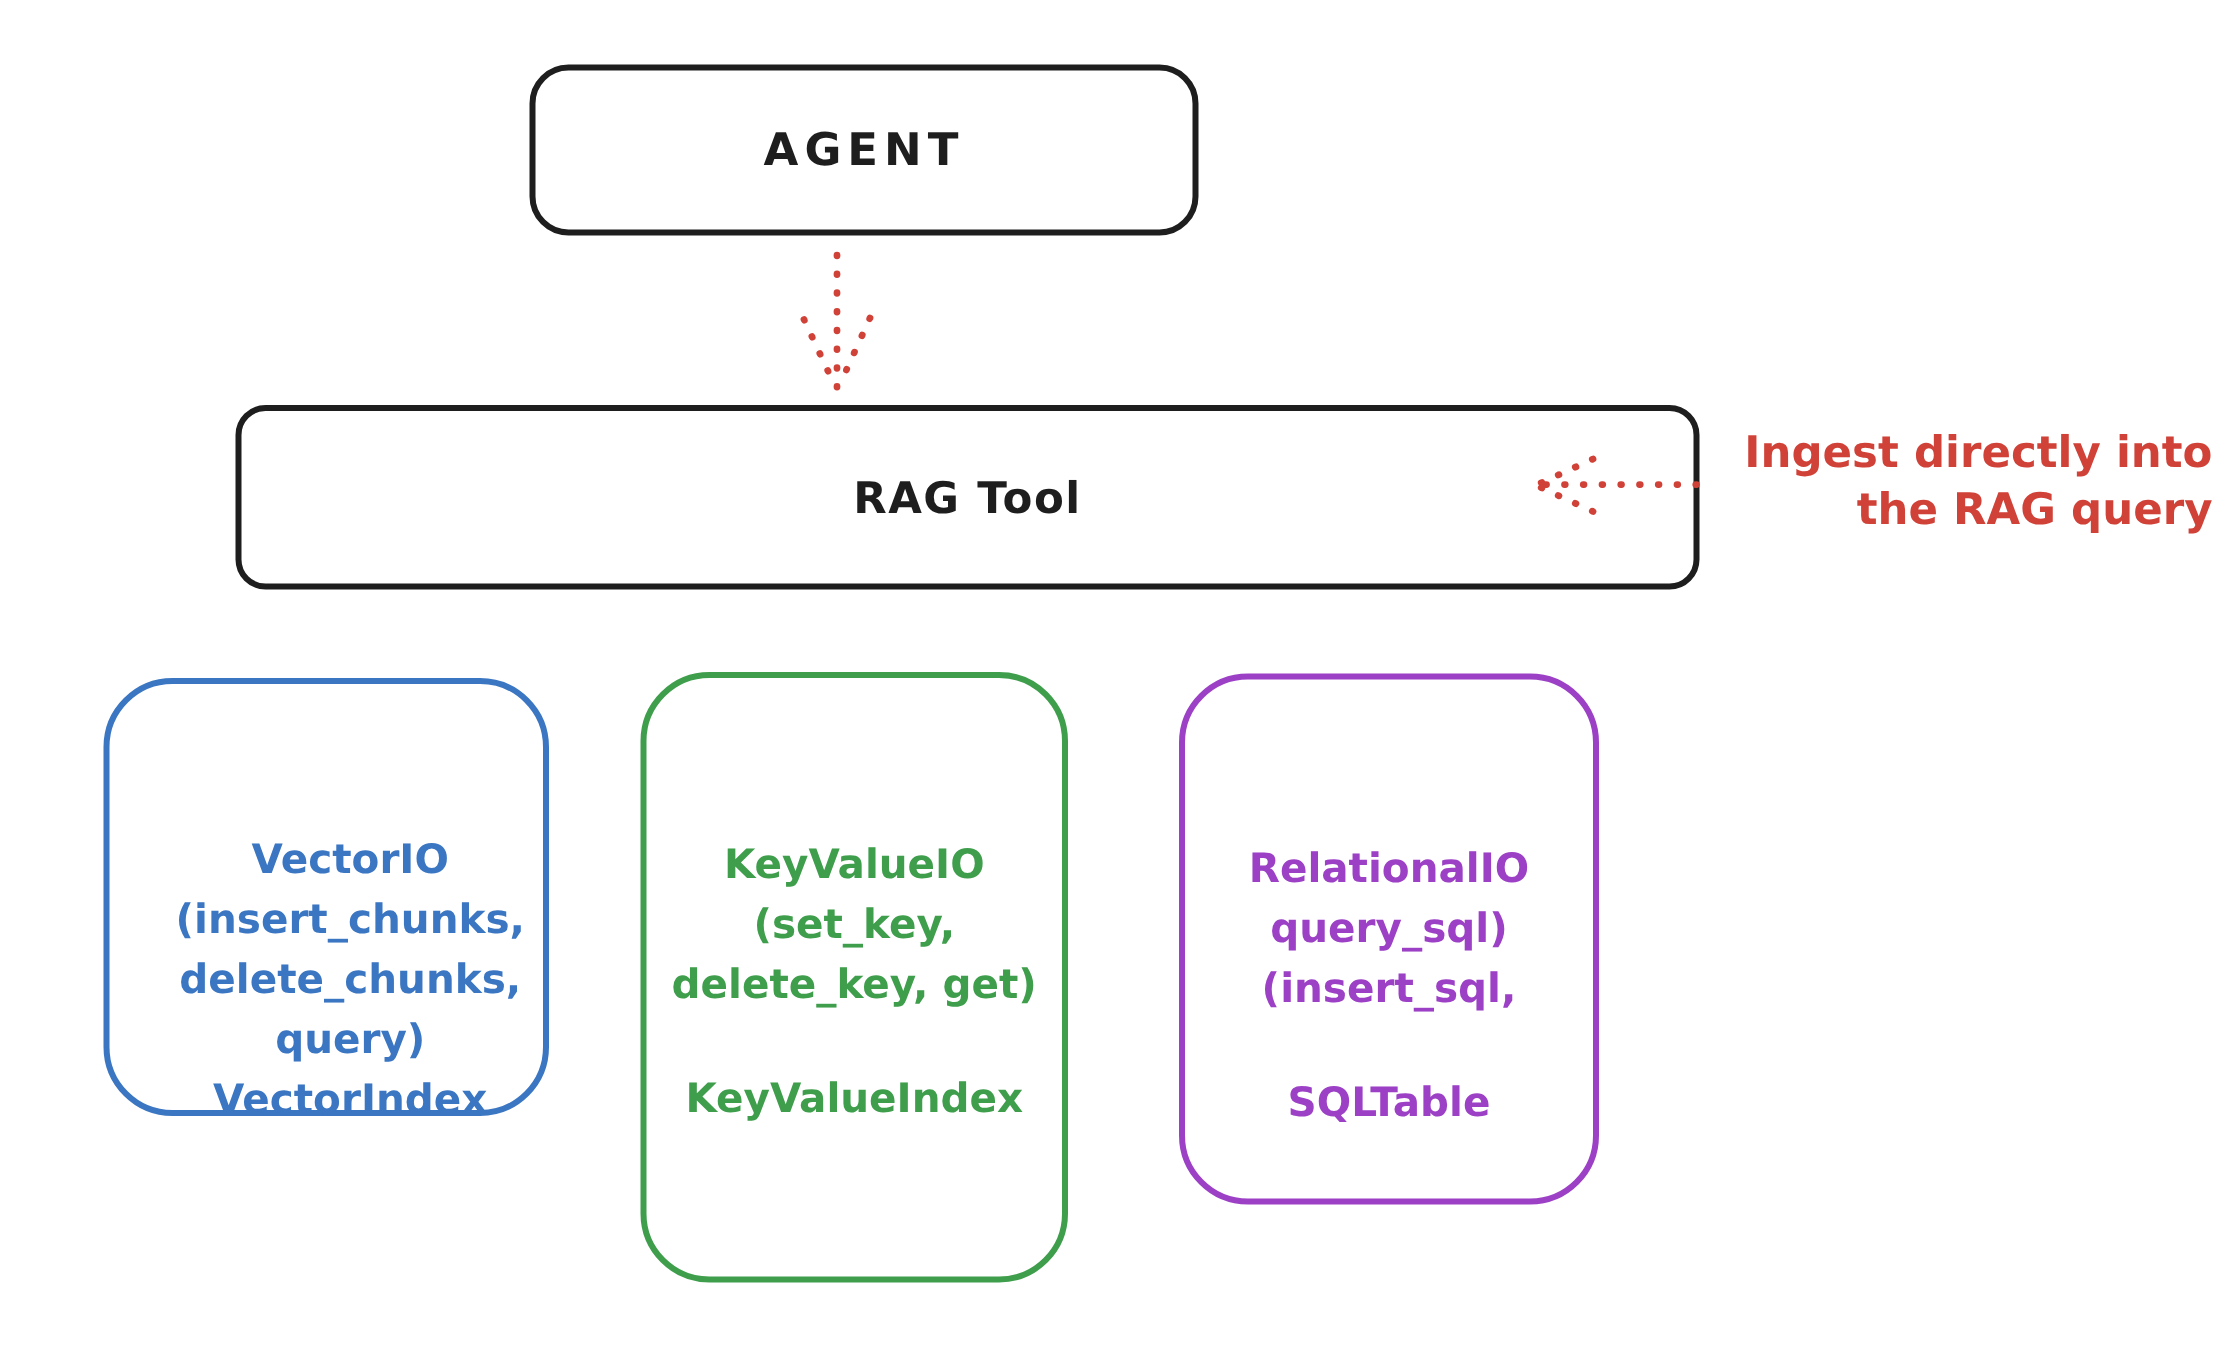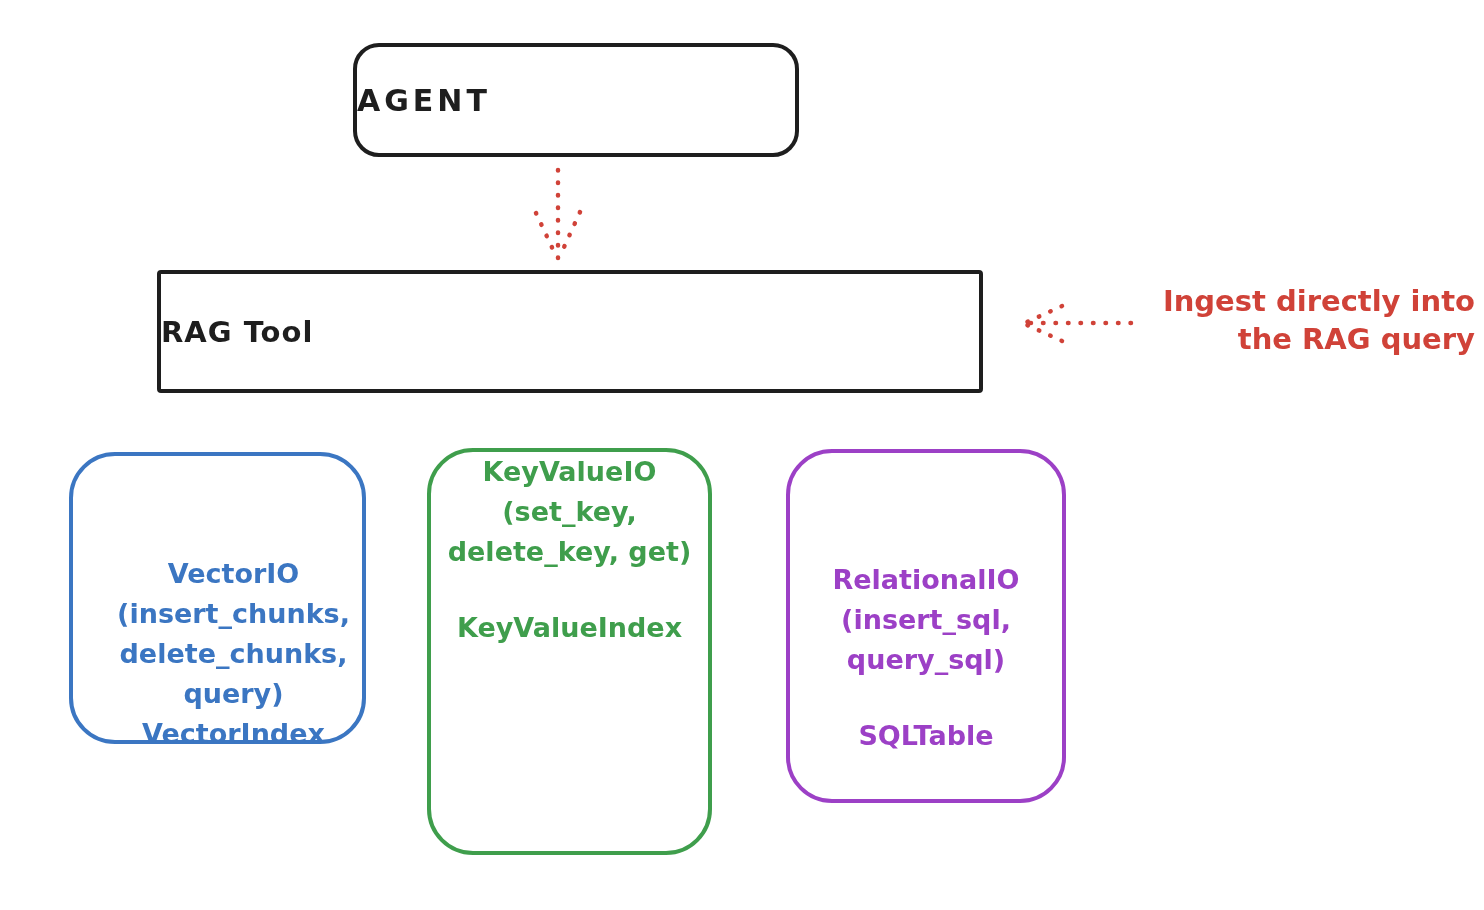--- a/index.html
+++ b/index.html
@@ -10,32 +10,32 @@
     position: relative;
     overflow: hidden;
     font-family: "DejaVu Sans", sans-serif;
   }
   .node {
     position: absolute;
     box-sizing: border-box;
     background: #ffffff;
     display: flex;
     align-items: center;
-    justify-content: flex-start;
+    justify-content: center;
   }
   .agent-box {
     left: 353px; top: 43px; width: 446px; height: 114px;
     border: 4px solid #1e1e1e; border-radius: 26px;
   }
   .agent-label {
     font-size: 30px; font-weight: 700; letter-spacing: 4px; color: #1e1e1e;
   }
   .rag-box {
-    left: 157px; top: 270px; width: 826px; height: 123px;
-    border: 4px solid #1e1e1e; border-radius: 4px;
+    left: 157px; top: 270px; width: 976px; height: 123px;
+    border: 4px solid #1e1e1e; border-radius: 20px;
   }
   .rag-label {
     font-size: 29px; font-weight: 600; letter-spacing: 1px; color: #1e1e1e;
   }
   .store-box {
     position: absolute;
     box-sizing: border-box;
     background: #ffffff;
     border-radius: 46px;
     display: flex;
@@ -45,21 +45,21 @@
     font-weight: 600;
     font-size: 27px;
     line-height: 40px;
   }
   .vector-box {
     left: 69px; top: 452px; width: 297px; height: 292px;
     border: 4px solid #3b76c2; color: #3b76c2; padding-top: 98px; padding-left: 32px;
   }
   .kv-box {
     left: 427px; top: 448px; width: 285px; height: 407px;
-    border: 4px solid #3f9e4c; color: #3f9e4c;  text-align: right;
+    border: 4px solid #3f9e4c; color: #3f9e4c; padding-top: 105px; text-align: right;
   }
   .rel-box {
     left: 786px; top: 449px; width: 280px; height: 354px;
     border: 4px solid #9c40c6; color: #9c40c6; padding-top: 107px;
   }
   .line-spacer { height: 36px; }
   .annotation {
     position: absolute;
     left: 1130px; top: 282px; width: 345px;
     text-align: right;
@@ -116,19 +116,19 @@
   <div class="store-box kv-box">
     <div>KeyValueIO</div>
     <div>(set_key,</div>
     <div>delete_key, get)</div>
     <div class="line-spacer"></div>
     <div>KeyValueIndex</div>
   </div>
 
   <div class="store-box rel-box">
     <div>RelationalIO</div>
+    <div>query_sql)</div>
     <div>(insert_sql,</div>
-    <div>query_sql)</div>
     <div class="line-spacer"></div>
     <div>SQLTable</div>
   </div>
 
 </div>
 
 </body></html>

